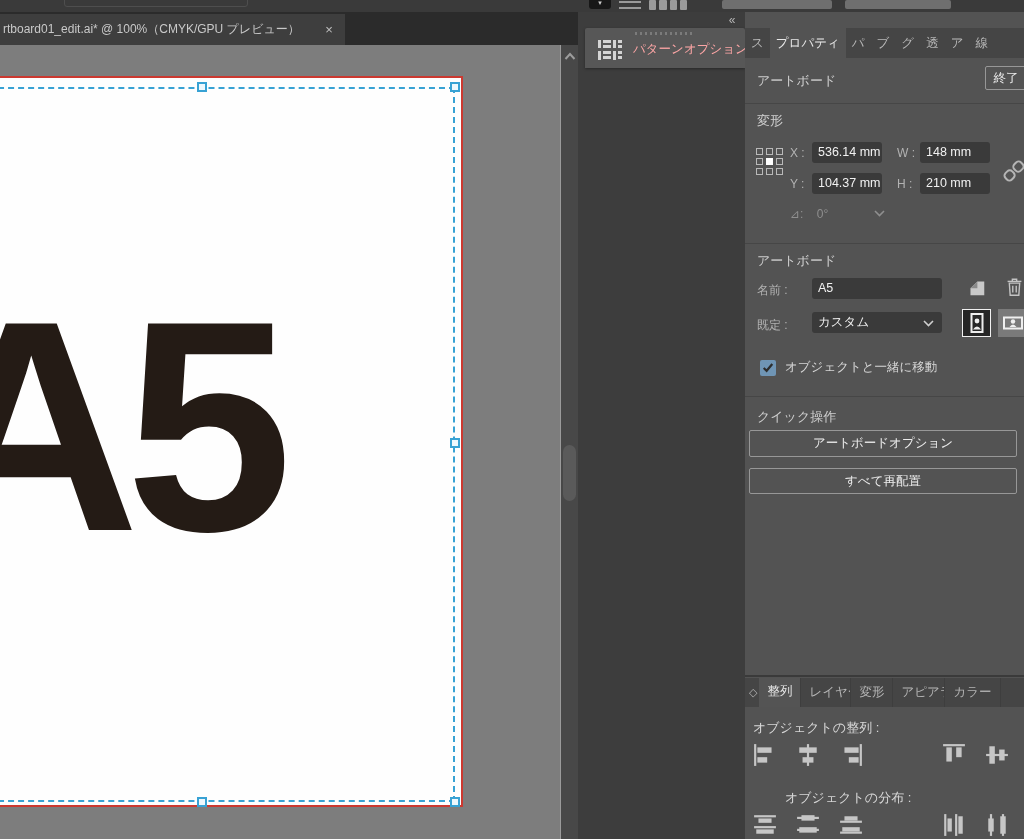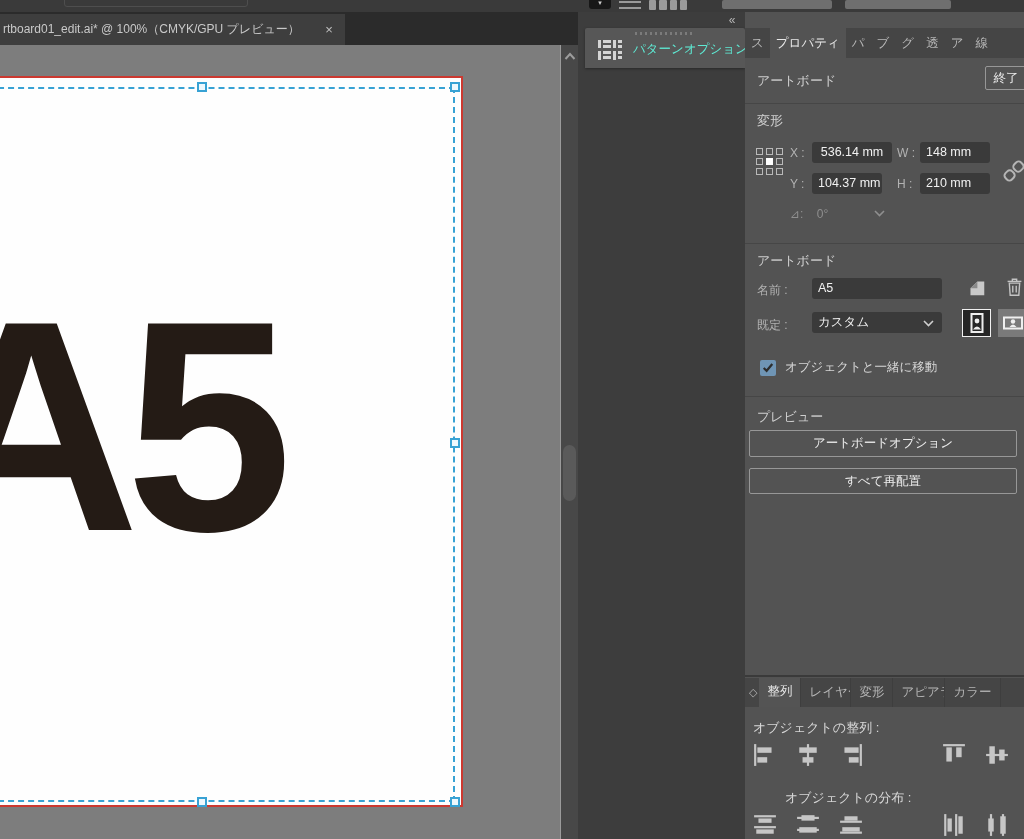--- a/index.html
+++ b/index.html
@@ -32,21 +32,21 @@
   #vscroll { left:560px; top:45px; width:18px; height:794px; background:#484848; border-left:1px solid #9b9b9b; }
   #vscroll .thumb { left:2px; top:400px; width:13px; height:56px; background:#5a5a5a; border-radius:7px; }
 
   
   #midcol { left:578px; top:12px; width:167px; height:827px; background:#3d3d3d; }
   #collapse { left:722px; top:13px; width:20px; height:15px; color:#b5b5b5; font-size:12px; line-height:15px; text-align:center; cursor:pointer; }
   #patpanel { left:585px; top:28px; width:160px; height:40px; background:#575757; border-radius:2px 2px 0 0; box-shadow:0 1px 3px rgba(0,0,0,.35); }
   #patpanel .grip { left:50px; top:4px; width:58px; height:3px;
      background:repeating-linear-gradient(90deg,#7b7b7b 0 2px,transparent 2px 5px); }
   #patpanel .picon { left:12px; top:11px; }
-  #patpanel .ptitle { left:48px; top:13px; color:#5eead4; font-size:12.5px; white-space:nowrap; }
+  #patpanel .ptitle { left:48px; top:13px; color:#fca5a5; font-size:12.5px; white-space:nowrap; }
 
   
   #props { left:745px; top:12px; width:279px; height:827px; background:#535353; }
   #ptabs { left:0; top:16px; width:279px; height:30px; background:#454545; display:flex; align-items:stretch; }
   #ptabs .tab { color:#b8b8b8; font-size:12.5px; line-height:30px; padding:0 6px; white-space:nowrap; overflow:hidden; cursor:pointer; }
   #ptabs .tab.active { background:#535353; color:#e8e8e8; padding:0 6px; }
   .sec-title { color:#cfcfcf; font-size:13px; }
   .divider { left:0; width:279px; height:1px; background:#464646; }
   .flabel { color:#b2b2b2; font-size:12px; }
   .field { background:#3a3a3a; border-radius:3px; color:#f1f1f1; font-size:12.5px;
@@ -174,21 +174,21 @@
         <i></i>
         <i></i>
         <i></i>
         <i class="c"></i>
         <i></i>
         <i></i>
         <i></i>
         <i></i>
     </div>
     <span class="flabel abs" style="left:45px;top:134px;">X :</span>
-    <div class="field abs" style="left:67px;top:130px;width:80px;text-align:center;">536.14 mm</div>
+    <div class="field abs" style="left:67px;top:130px;width:70px;">536.14 mm</div>
     <span class="flabel abs" style="left:152px;top:134px;">W :</span>
     <div class="field abs" style="left:175px;top:130px;width:70px;">148 mm</div>
     <span class="flabel abs" style="left:45px;top:165px;">Y :</span>
     <div class="field abs" style="left:67px;top:161px;width:70px;">104.37 mm</div>
     <span class="flabel abs" style="left:152px;top:165px;">H :</span>
     <div class="field abs" style="left:175px;top:161px;width:70px;">210 mm</div>
     <svg class="abs" style="left:257px;top:144px;" width="24" height="30" viewBox="0 0 24 30">
       <g transform="rotate(45 12 15)" fill="none" stroke="#b5b5b5" stroke-width="2">
         <rect x="7.5" y="4" width="9" height="9.5" rx="3.5"></rect>
         <rect x="7.5" y="16.5" width="9" height="9.5" rx="3.5"></rect>
@@ -246,21 +246,21 @@
       <div id="chk">
         <svg width="12" height="11" viewBox="0 0 14 12">
             <path d="M2 6.5 L5.4 9.8 L12 2" fill="none" stroke="#2d2d2d" stroke-width="2.6"></path>
           </svg>
       </div>
       <span class="chklabel">オブジェクトと一緒に移動</span>
     </div>
 
     <div class="divider abs" style="top:384px;"></div>
 
-    <div class="sec-title abs" style="left:12px;top:396px;">プレビュー</div>
+    <div class="sec-title abs" style="left:12px;top:396px;">クイック操作</div>
     <button class="btn abs" style="left:4px;top:418px;width:268px;height:27px;">アートボードオプション</button>
     <button class="btn abs" style="left:4px;top:456px;width:268px;height:26px;">すべて再配置</button>
   </div>
 
   <button class="btn abs" id="exitbtn">終了</button>
 
   <div id="dock" class="abs">
     <div id="dtabs" class="abs">
       <span class="dia">◇</span>
       <span class="tab active">整列</span>

